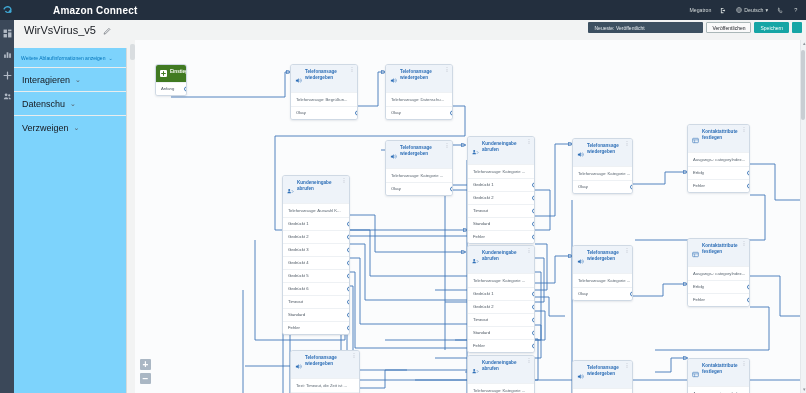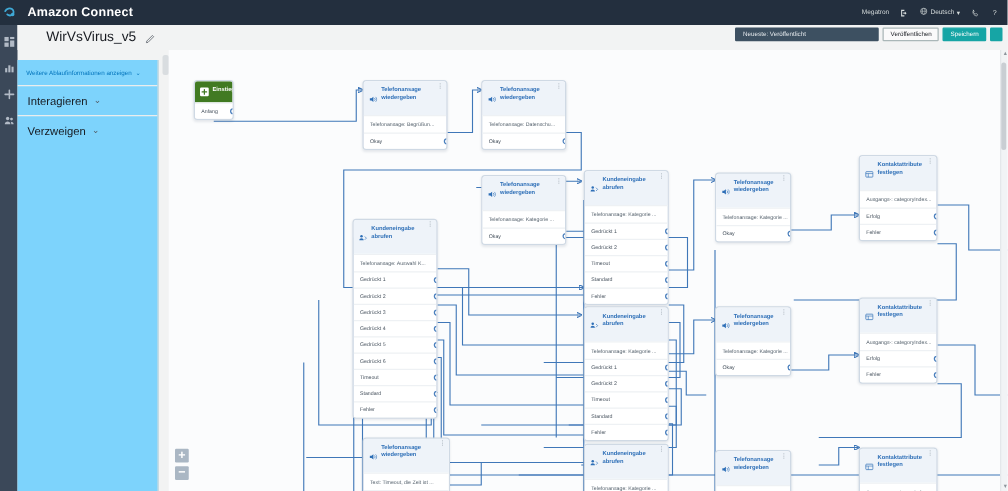--- a/index.html
+++ b/index.html
@@ -6,21 +6,21 @@
   html, body {
     width: 806px; height: 393px;
     overflow: hidden;
     font-family: "Liberation Sans", sans-serif;
     background: #f2f3f3;
   }
 
   
   .topbar {
     position: absolute; left: 0; top: 0; width: 806px; height: 20px;
-    background: #232f3e; display: flex; align-items: center;
+    background: #232f3e; display: flex; align-items: center; gap: 31px;
   }
   .topbar-logo { width: 16px; height: 20px; display: flex; align-items: center; justify-content: center; }
   .topbar-title {
     color: #ffffff; font-size: 10px; font-weight: 600; letter-spacing: .2px;
     margin-left: 6px;
   }
   .topbar-right {
     margin-left: auto; display: flex; align-items: center; gap: 9px;
     padding-right: 7px; color: #d5dbdb; font-size: 5.2px;
   }
@@ -31,21 +31,21 @@
     position: absolute; left: 0; top: 20px; width: 14px; height: 373px;
     background: #3b4859;
     display: flex; flex-direction: column; align-items: center;
     padding-top: 9px; gap: 12px;
   }
   .rail-ico { width: 9px; height: 9px; display: flex; align-items: center; justify-content: center; opacity: .85; }
 
   
   .titlebar {
     position: absolute; left: 14px; top: 20px; width: 792px; height: 20px;
-    background: #f2f3f3; display: flex; align-items: center; padding-left: 23px;
+    background: #f2f3f3; display: flex; align-items: center; padding-left: 10px;
   }
   .flow-title { font-size: 11px; color: #16191f; font-weight: 400; }
   .edit-ico { margin-left: 7px; display: flex; align-items: center; }
 
   
   .pubbar {
     position: absolute; left: 14px; top: 20px; width: 792px; height: 20px;
     pointer-events: none;
   }
   .pub-inner {
@@ -264,20 +264,24 @@
   <div class="palette-link">
     <span>Weitere Ablaufinformationen anzeigen</span>
     <span>⌄</span>
   </div>
   <div id="acc-list">
       <div class="acc-row">
         <span class="acc-label">Interagieren</span>
         <span class="acc-caret">⌄</span>
       </div>
       <div class="acc-row">
+        <span class="acc-label">Datenschu</span>
+        <span class="acc-caret">⌄</span>
+      </div>
+      <div class="acc-row">
         <span class="acc-label">Verzweigen</span>
         <span class="acc-caret">⌄</span>
       </div>
     </div>
 </div>
 <div class="panel-scrollbar"></div>
 
 <div class="canvas">
 
   <svg class="wires">

